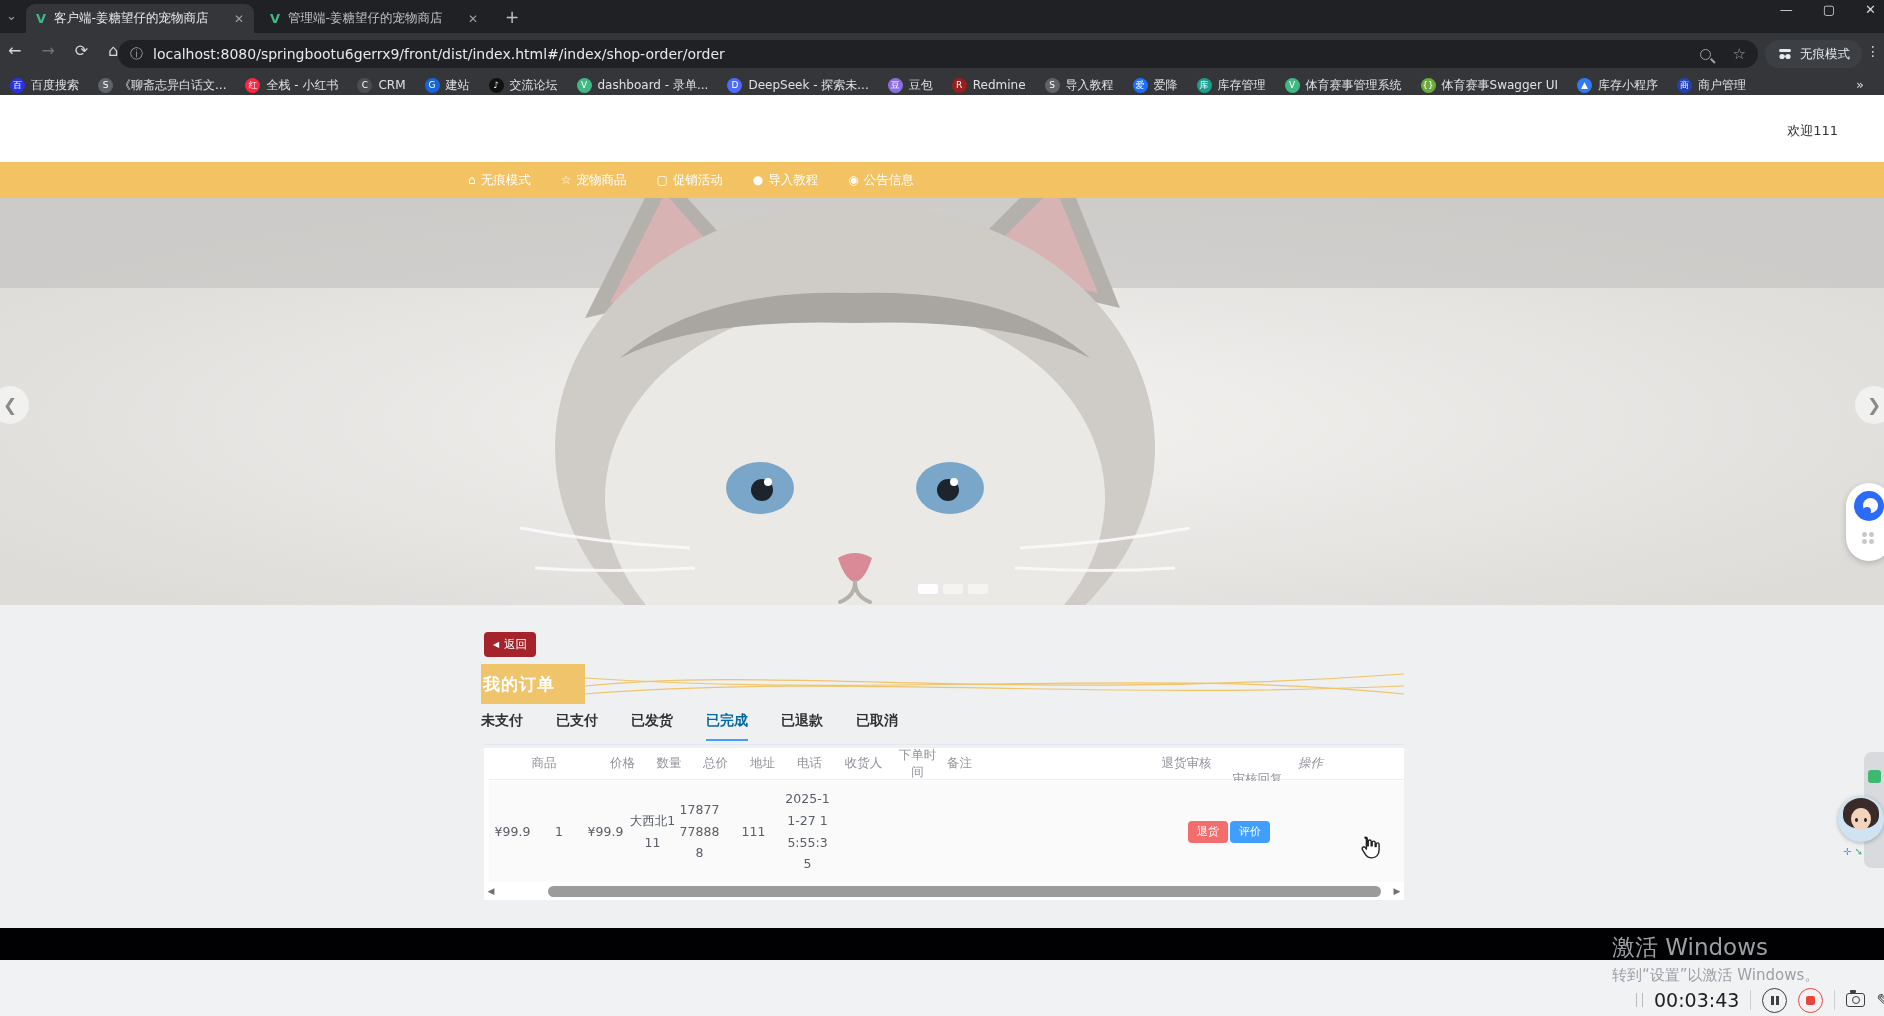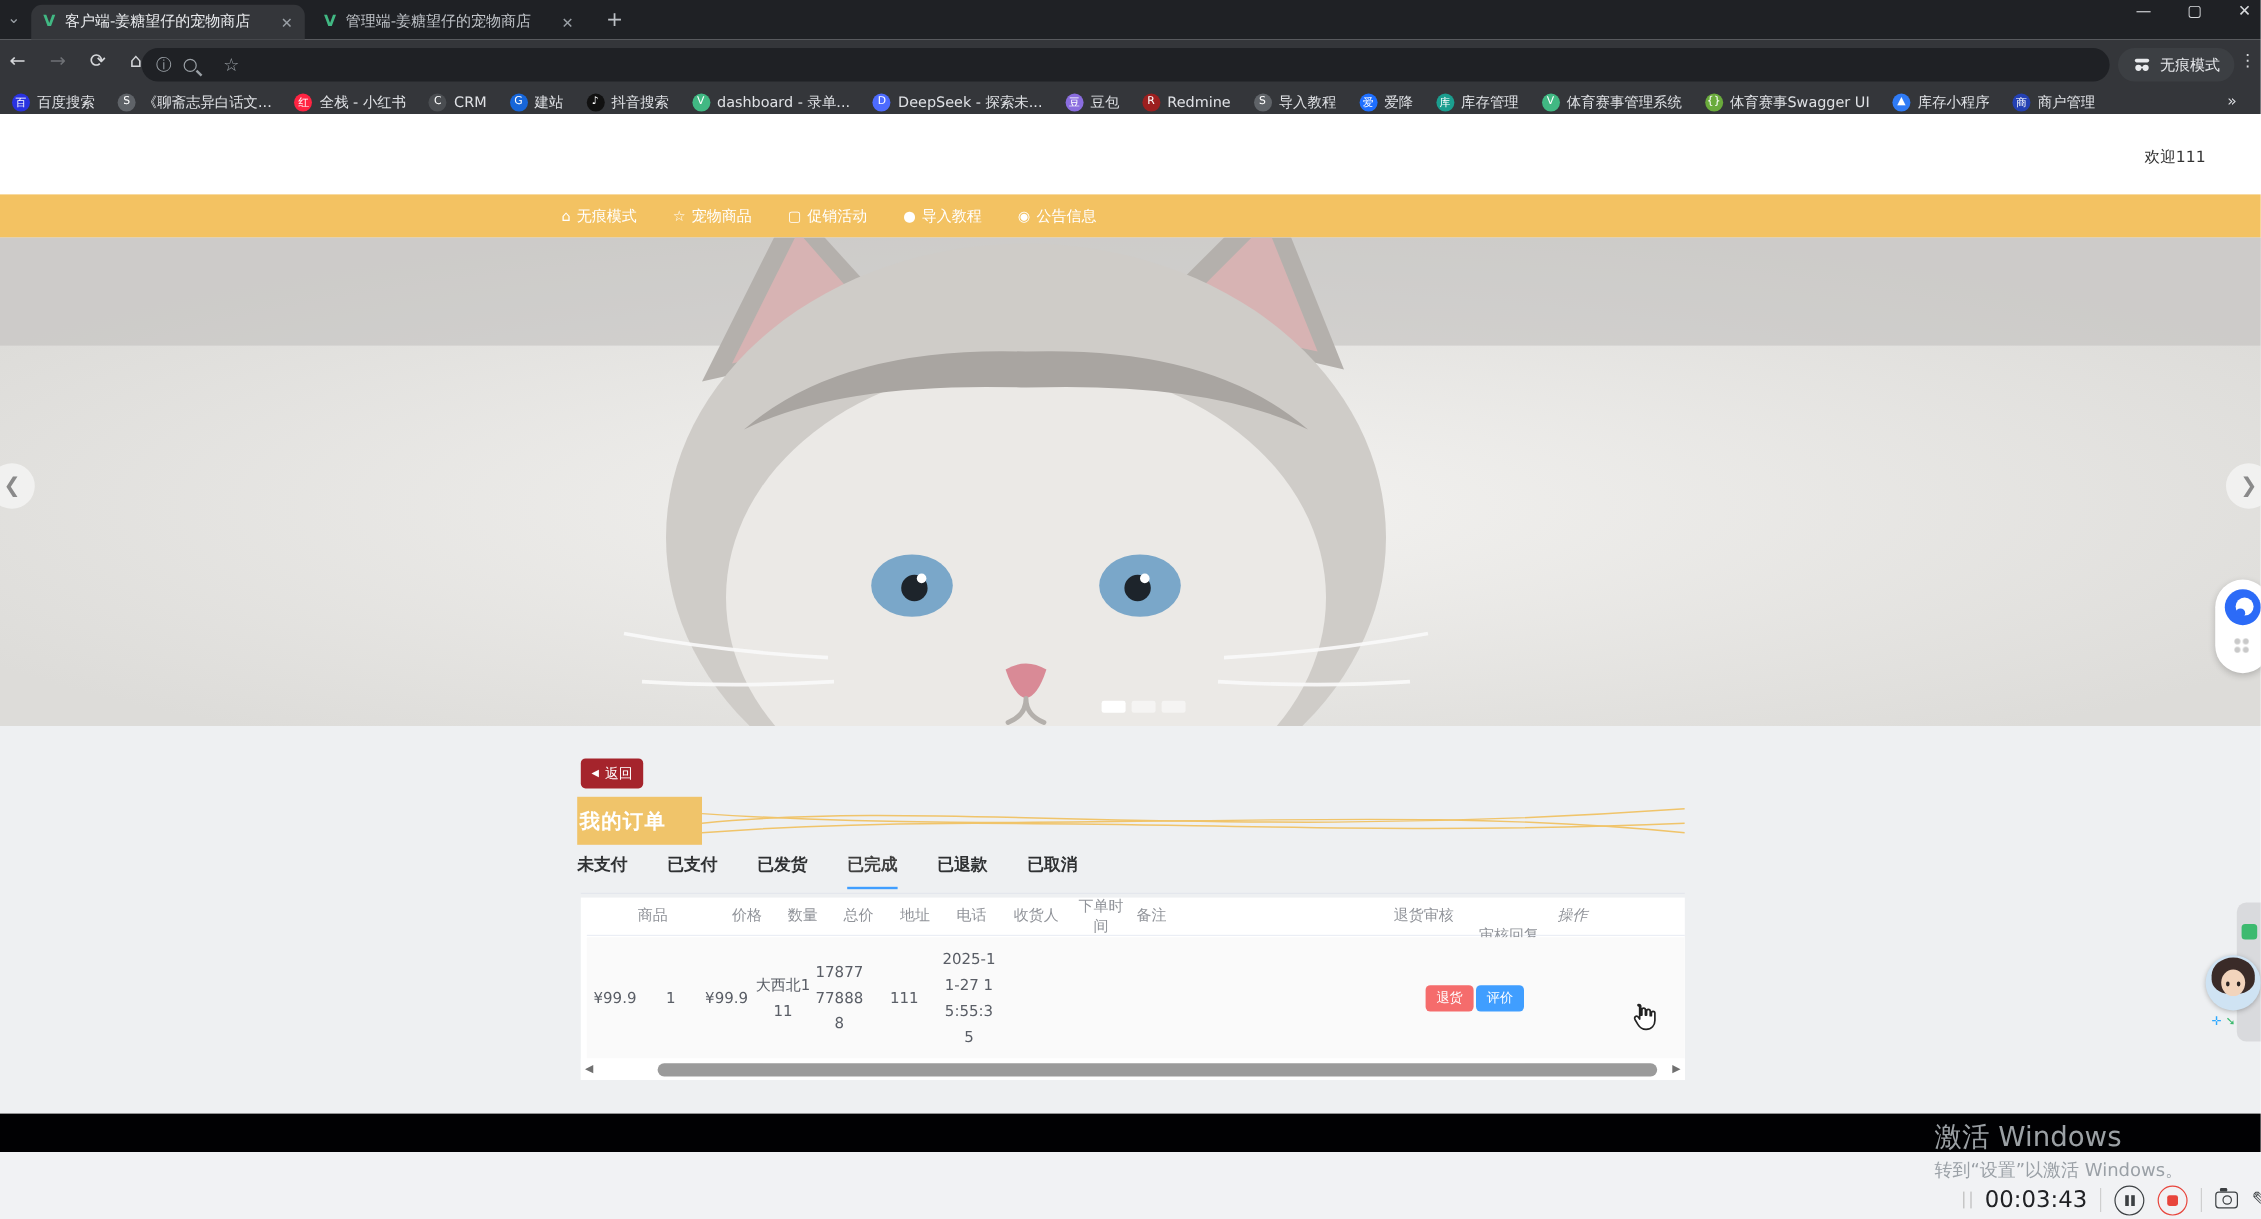--- a/index.html
+++ b/index.html
@@ -59,21 +59,21 @@
   .dot.active { background:#fff; }
 
   
   .pagebody { position:absolute; left:0; top:605px; width:1884px; height:323px; background:#eef0f2; }
   .backbtn { position:absolute; left:484px; top:632px; width:52px; height:25px; background:#a5242c; border-radius:4px; color:#fff; font-size:11.5px; display:flex; align-items:center; justify-content:center; gap:5px; }
   .backbtn .arr { font-size:8px; }
   .ordertitle { position:absolute; left:481px; top:664px; width:104px; height:40px; background:#f0c46a; color:#fff; font-weight:bold; font-size:17px; display:flex; align-items:center; padding-left:2px; letter-spacing:1px; }
   .waves { position:absolute; left:585px; top:664px; width:819px; height:40px; }
   .ordertabs { position:absolute; left:481px; top:712px; display:flex; }
   .otab { font-size:14px; font-weight:bold; color:#2f3133; margin-right:33px; padding-bottom:9px; border-bottom:2px solid transparent; }
-  .otab.active { color:#404040; border-bottom-color:#409eff; }
+  .otab.active { color:#0369a1; border-bottom-color:#409eff; }
   .tabs-line { position:absolute; left:484px; top:744px; width:920px; height:1px; background:#e4e7ed; }
 
   .panel { position:absolute; left:484px; top:748px; width:920px; height:152px; background:#fff; }
   .thead { position:absolute; left:5px; top:0; width:915px; height:32px; display:flex; align-items:center; border-bottom:1px solid #ebeef5; }
   .thead .th { font-size:12.5px; color:#909399; text-align:center; font-weight:normal; }
   .thead .idx-0 { width:110px; } .thead .idx-1 { width:47px; } .thead .idx-2 { width:46px; }
   .thead .idx-3 { width:47px; } .thead .idx-4 { width:47px; } .thead .idx-5 { width:47px; }
   .thead .idx-6 { width:61px; } .thead .idx-7 { width:47px; }
   .thead .idx-8 { width:37px; margin-right:170px; }
   .thead .idx-9 { width:77px; } .thead .idx-10 { width:65px;margin-top:32px; } .thead .idx-11 { flex:1; text-align:left; padding-left:8px;font-style:italic; }
@@ -169,20 +169,21 @@
 
   <div class="addrbar">
     <div class="navbtns">
       <span>←</span>
       <span class="dim">→</span>
       <span>⟳</span>
       <span>⌂</span>
     </div>
     <div class="urlpill">
       <span class="info-ic">ⓘ</span>
+      <span class="urltext">localhost:8080/springbootu6gerrx9/front/dist/index.html#/index/shop-order/order</span>
       <span class="mag"></span>
       <span class="star-ic">☆</span>
     </div>
     <div class="incog-chip">
       <svg width="16" height="14" viewBox="0 0 16 14" fill="#e8eaed">
         <rect x="2" y="2" width="12" height="3" rx="1.5"></rect>
         <circle cx="5" cy="9.5" r="2.6"></circle>
         <circle cx="11" cy="9.5" r="2.6"></circle>
         <rect x="7" y="8.6" width="2" height="1.2"></rect>
       </svg>
@@ -213,21 +214,21 @@
         <span>CRM</span>
       </div>
 
       <div class="bm idx-4">
         <span class="fav" style="background: rgb(23, 102, 217);">G</span>
         <span>建站</span>
       </div>
 
       <div class="bm idx-5">
         <span class="fav" style="background: rgb(17, 17, 17);">♪</span>
-        <span>抖音搜索</span>
+        <span>交流论坛</span>
       </div>
 
       <div class="bm idx-6">
         <span class="fav" style="background: rgb(65, 184, 131);">V</span>
         <span>dashboard - 录单...</span>
       </div>
 
       <div class="bm idx-7">
         <span class="fav" style="background: rgb(77, 107, 254);">D</span>
         <span>DeepSeek - 探索未...</span>

